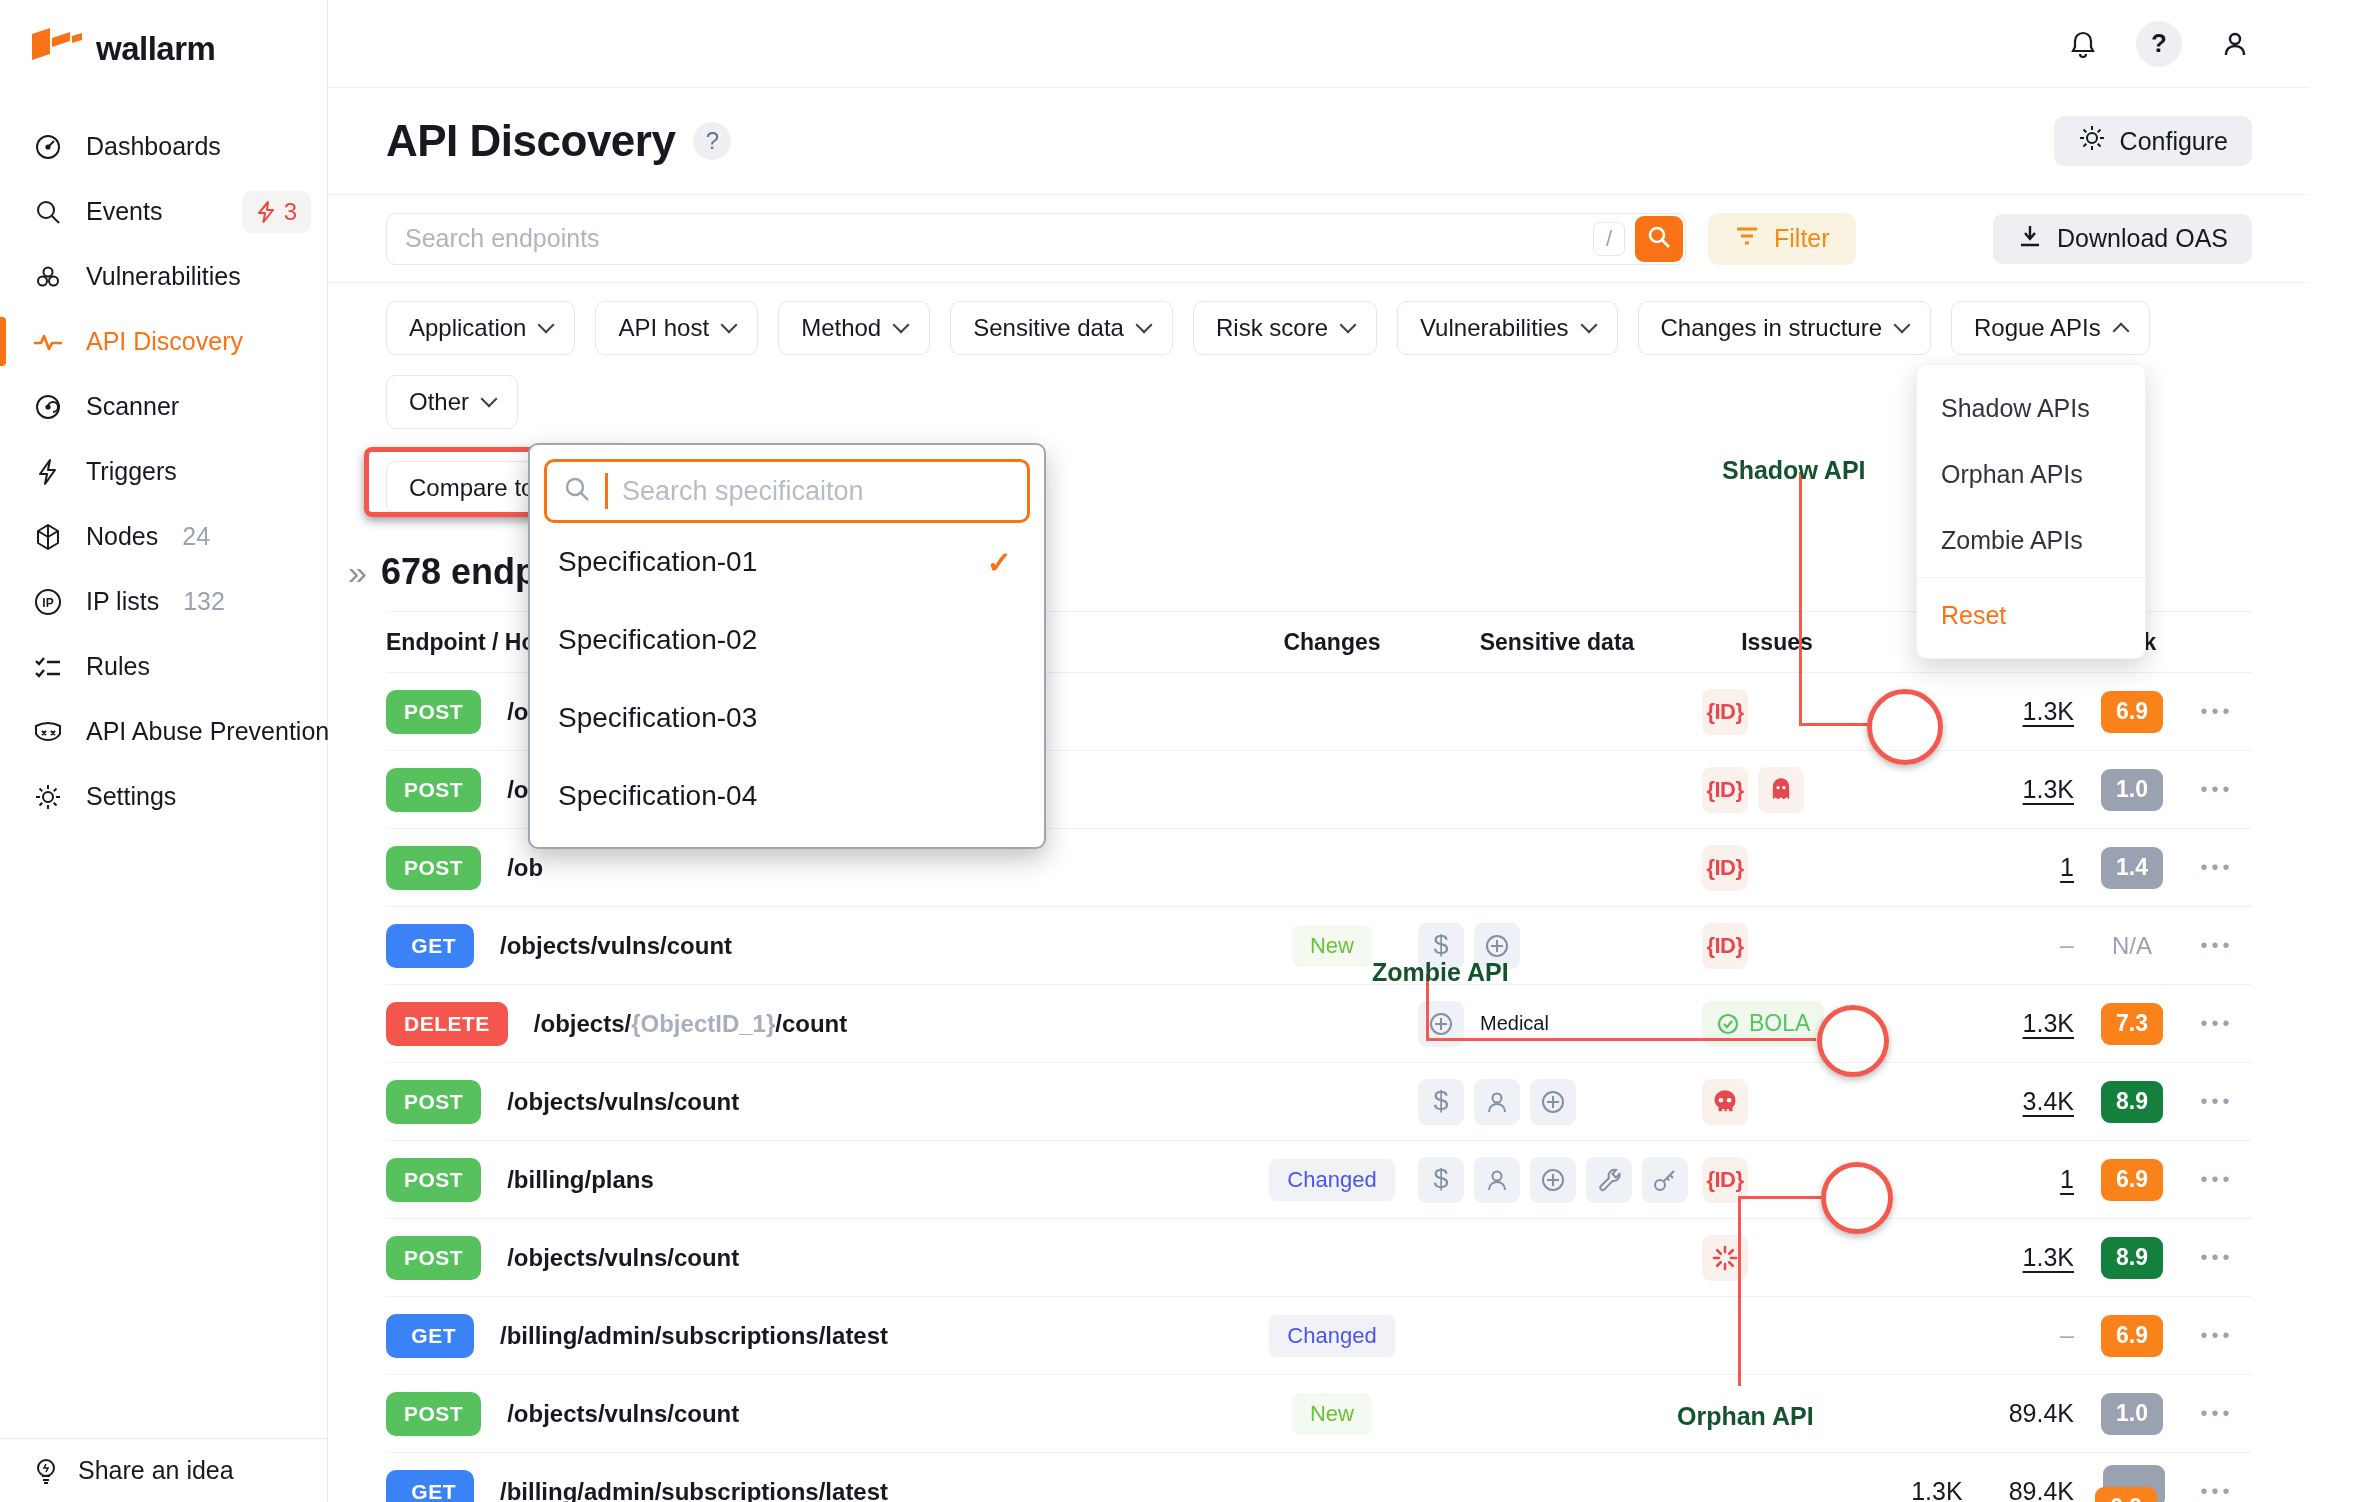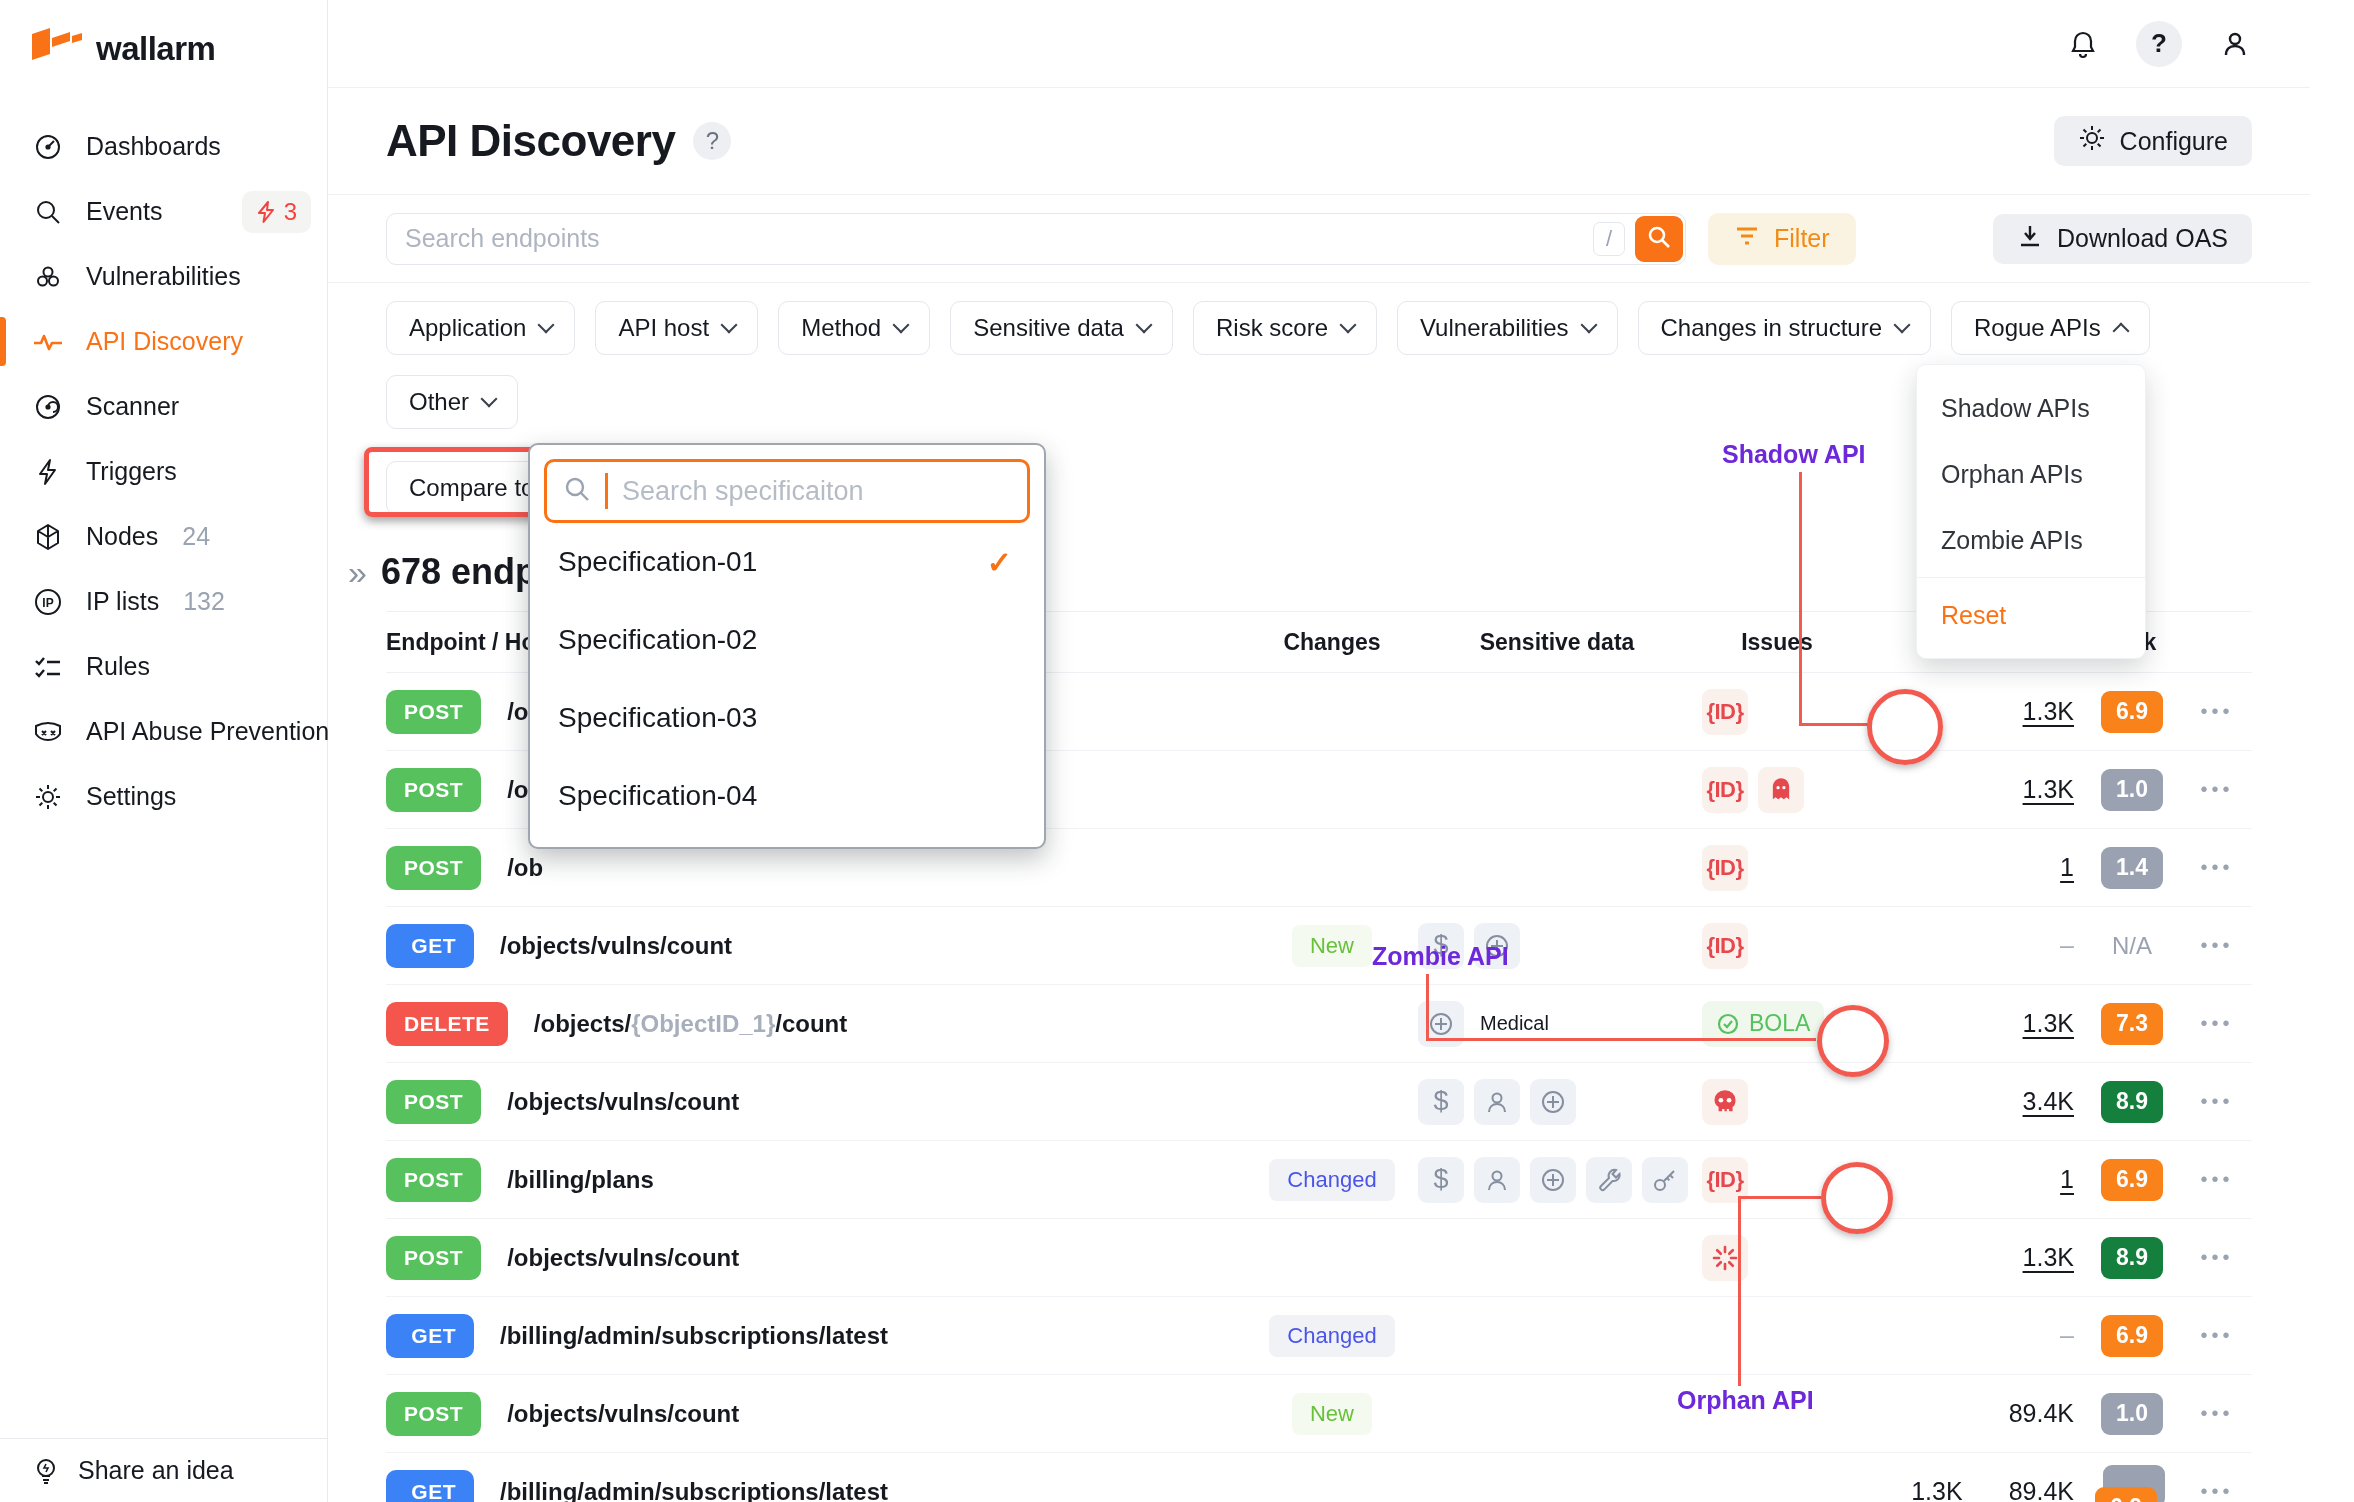--- a/index.html
+++ b/index.html
@@ -91,21 +91,21 @@
   .spec-search input { border:none; outline:none; flex:1; font-size:27px; font-family:inherit; color:#161A20;}
   .spec-search input::placeholder { color:#B6BCC6;}
   .caret { width:3px; height:36px; background:#F97316; }
   .spec-item { height:78px; display:flex; align-items:center; justify-content:space-between; padding:0 18px 0 14px; font-size:28px; cursor:pointer;}
   .spec-check { color:#F97316; font-size:30px; font-weight:bold;}
   .rogue-pop { left:1916px; top:364px; width:230px; background:#fff; border-radius:10px; border:1px solid #F0F1F4; box-shadow:0 10px 26px rgba(30,35,40,.18); padding:10px 0; }
   .rogue-item { height:66px; display:flex; align-items:center; padding:0 24px; font-size:25px; color:#30353C; cursor:pointer;}
   .rogue-div { border-top:1px solid #EEF0F3; margin:4px 0;}
   .rogue-reset { color:#F97316; }
 
-  .ann-label { position:absolute; z-index:22; color:#6d28d9; font-size:25px; font-weight:bold; white-space:nowrap;}
+  .ann-label { position:absolute; z-index:22; color:#14532d; font-size:25px; font-weight:bold; white-space:nowrap;margin-top:16px;}
   .ann-line { position:absolute; z-index:21; background:#F25A50; }
   .ann-ring { position:absolute; z-index:22; border:5px solid #F25A50; border-radius:50%; box-shadow:0 3px 7px rgba(60,60,60,.35); }
 </style>
 </head>
 <body>
 
 <div class="page">
 
   <aside class="sidebar">
     <div class="logo">

